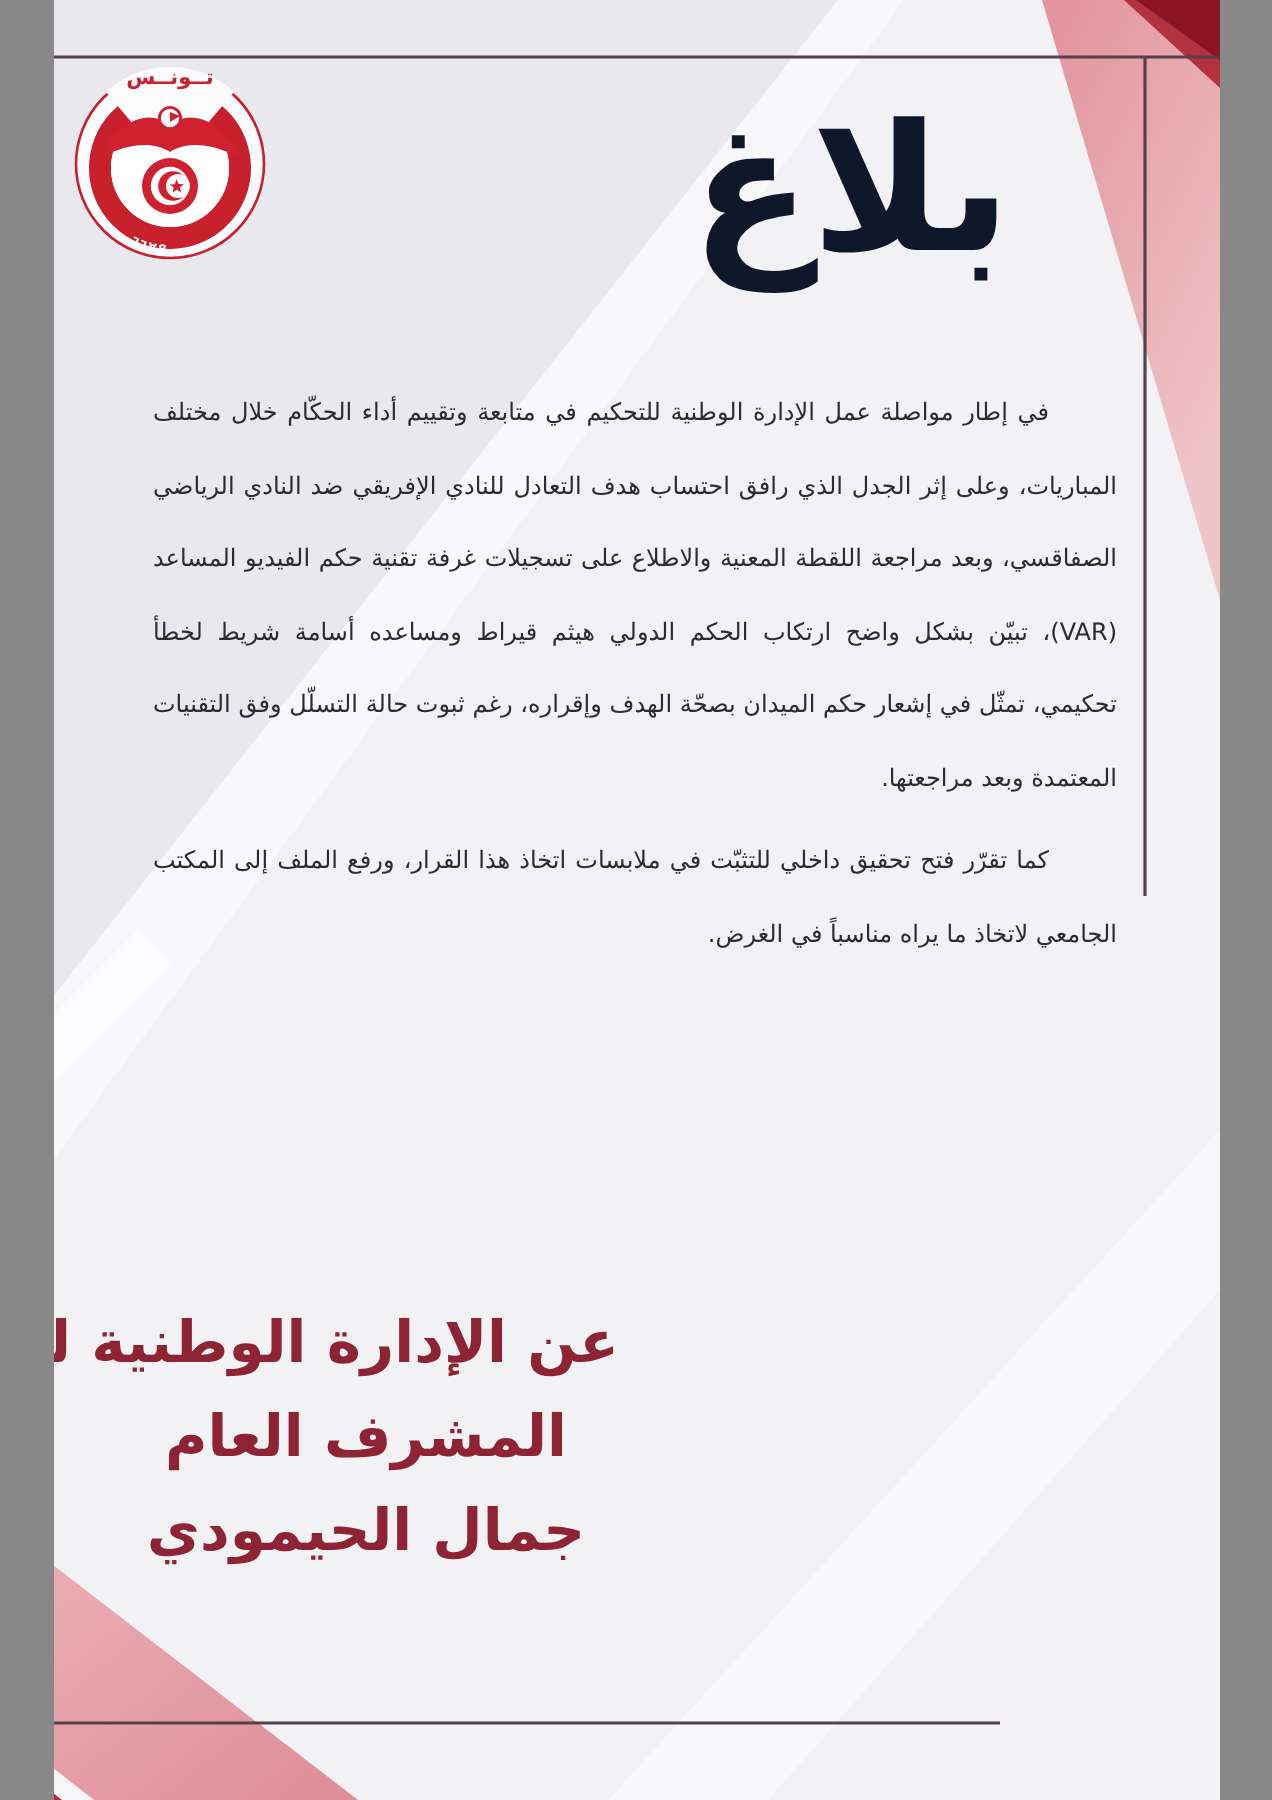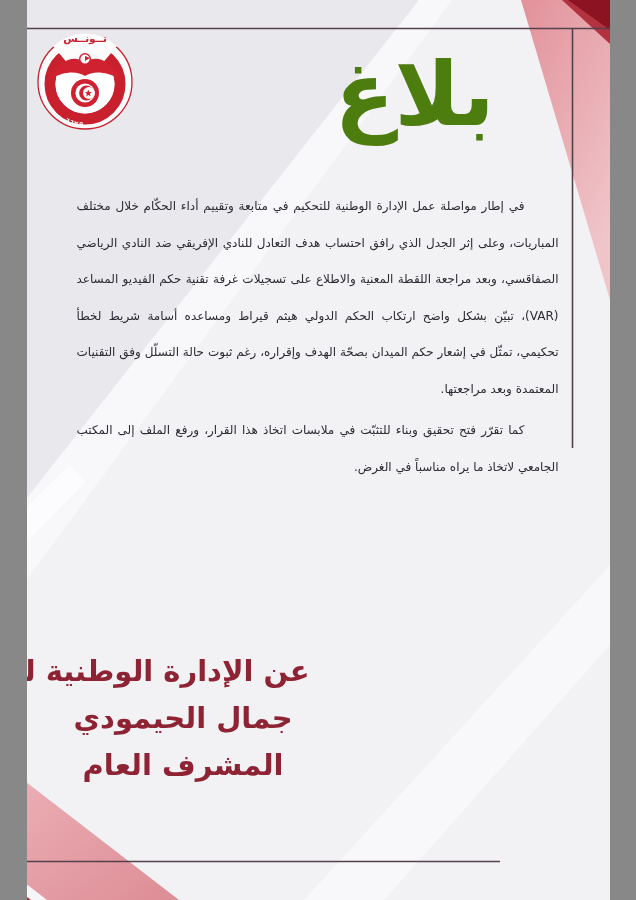--- a/index.html
+++ b/index.html
@@ -9,24 +9,24 @@
     margin:0 auto;
     background:#f2f1f4;
     overflow:hidden;
     font-family:"DejaVu Sans","Liberation Sans",sans-serif;
   }
   #decor{position:absolute;inset:0;width:636px;height:900px;display:block;}
   .logo-wrap{
     position:absolute;left:8px;top:30px;width:100px;height:100px;
   }
   .title{
-    position:absolute;top:40px;left:308px;width:195px;
-    text-align:left;
+    position:absolute;top:40px;left:284px;width:195px;
+    text-align:right;
     font-size:88px;line-height:1.25;font-weight:bold;
-    color:#4d7c0f;
+    color:#0f172a;
     direction:rtl;
   }
   .body-text{
     position:absolute;top:188px;right:51px;left:50px;
     direction:rtl;
     text-align:justify;
     text-justify:inter-word;
     color:#2b2b33;
     font-size:12px;line-height:36.5px;
   }
@@ -104,22 +104,22 @@
       <circle cx="51.5" cy="63" r="7.4" fill="#cf2130"></circle>
       <circle cx="54" cy="63" r="6" fill="#ffffff"></circle>
       <polygon points="53.2,59.6 54.3,62 56.9,62.1 54.9,63.8 55.6,66.3 53.4,64.9 51.2,66.4 51.9,63.8 49.8,62.2 52.4,62.1" fill="#cf2130"></polygon>
     </svg>
   </div>
 
   <div class="title">بلاغ</div>
 
   <div class="body-text">
     <p>في إطار مواصلة عمل الإدارة الوطنية للتحكيم في متابعة وتقييم أداء الحكّام خلال مختلف المباريات، وعلى إثر الجدل الذي رافق احتساب هدف التعادل للنادي الإفريقي ضد النادي الرياضي الصفاقسي، وبعد مراجعة اللقطة المعنية والاطلاع على تسجيلات غرفة تقنية حكم الفيديو المساعد (VAR)، تبيّن بشكل واضح ارتكاب الحكم الدولي هيثم قيراط ومساعده أسامة شريط لخطأ تحكيمي، تمثّل في إشعار حكم الميدان بصحّة الهدف وإقراره، رغم ثبوت حالة التسلّل وفق التقنيات المعتمدة وبعد مراجعتها.</p>
-    <p>كما تقرّر فتح تحقيق وبناء للتثبّت في ملابسات اتخاذ هذا القرار، ورفع الملف إلى المكتب الجامعي لاتخاذ ما يراه مناسباً في الغرض.</p>
+    <p>كما تقرّر فتح تحقيق داخلي للتثبّت في ملابسات اتخاذ هذا القرار، ورفع الملف إلى المكتب الجامعي لاتخاذ ما يراه مناسباً في الغرض.</p>
   </div>
 
   <div class="signature">
     <div class="sig-line">عن الإدارة الوطنية للتحكيم</div>
+    <div class="sig-line">المشرف العام</div>
     <div class="sig-line">جمال الحيمودي</div>
-    <div class="sig-line">المشرف العام</div>
   </div>
 
 </div>
 
 </body></html>

